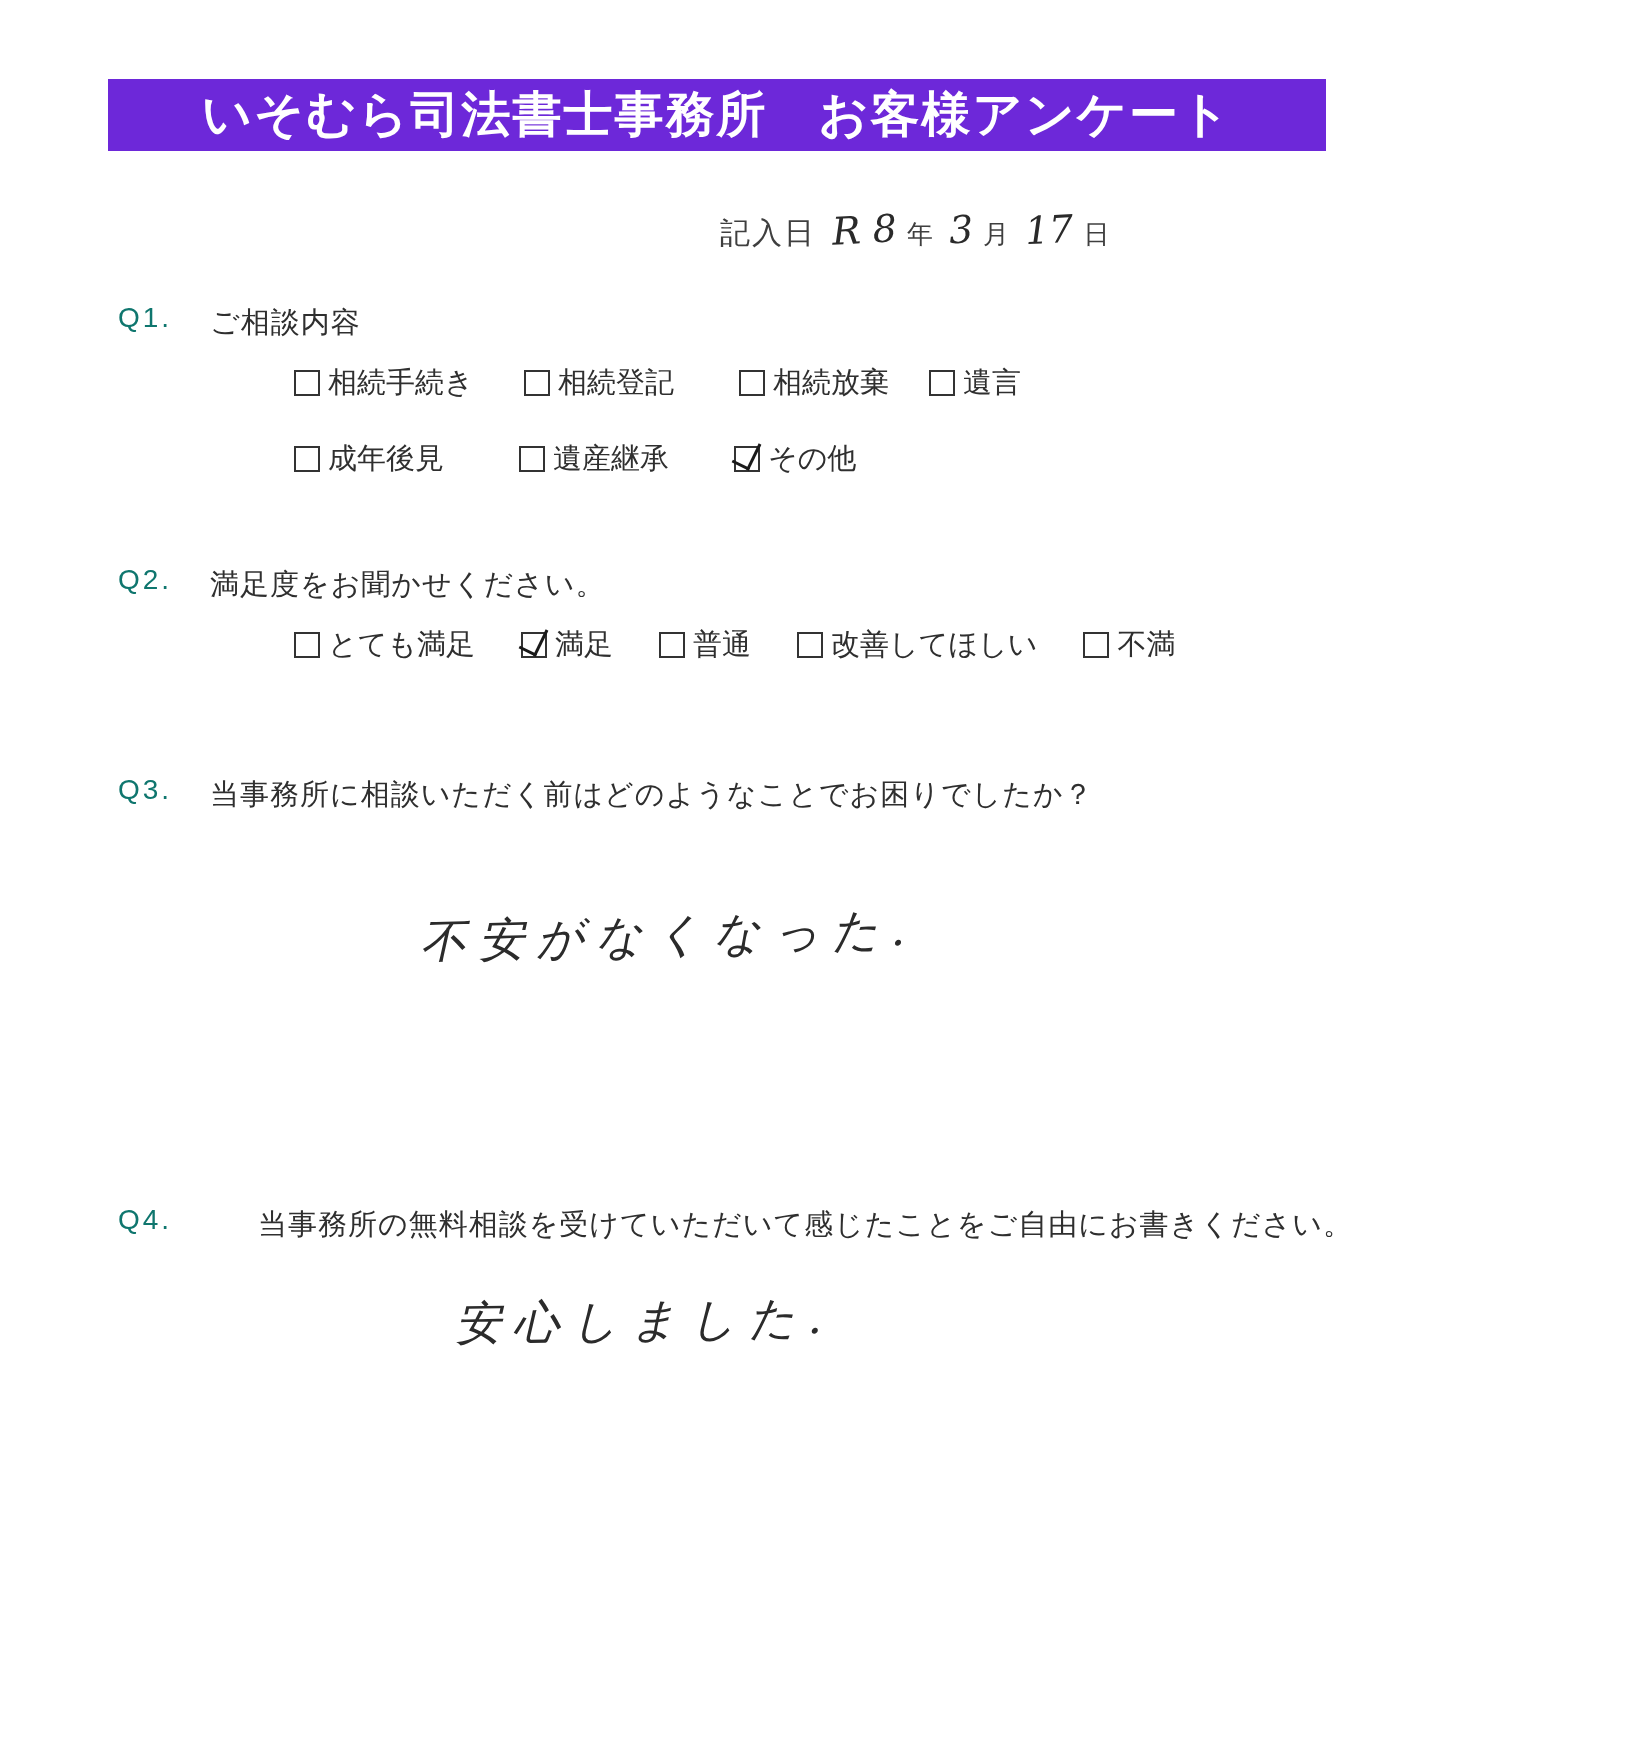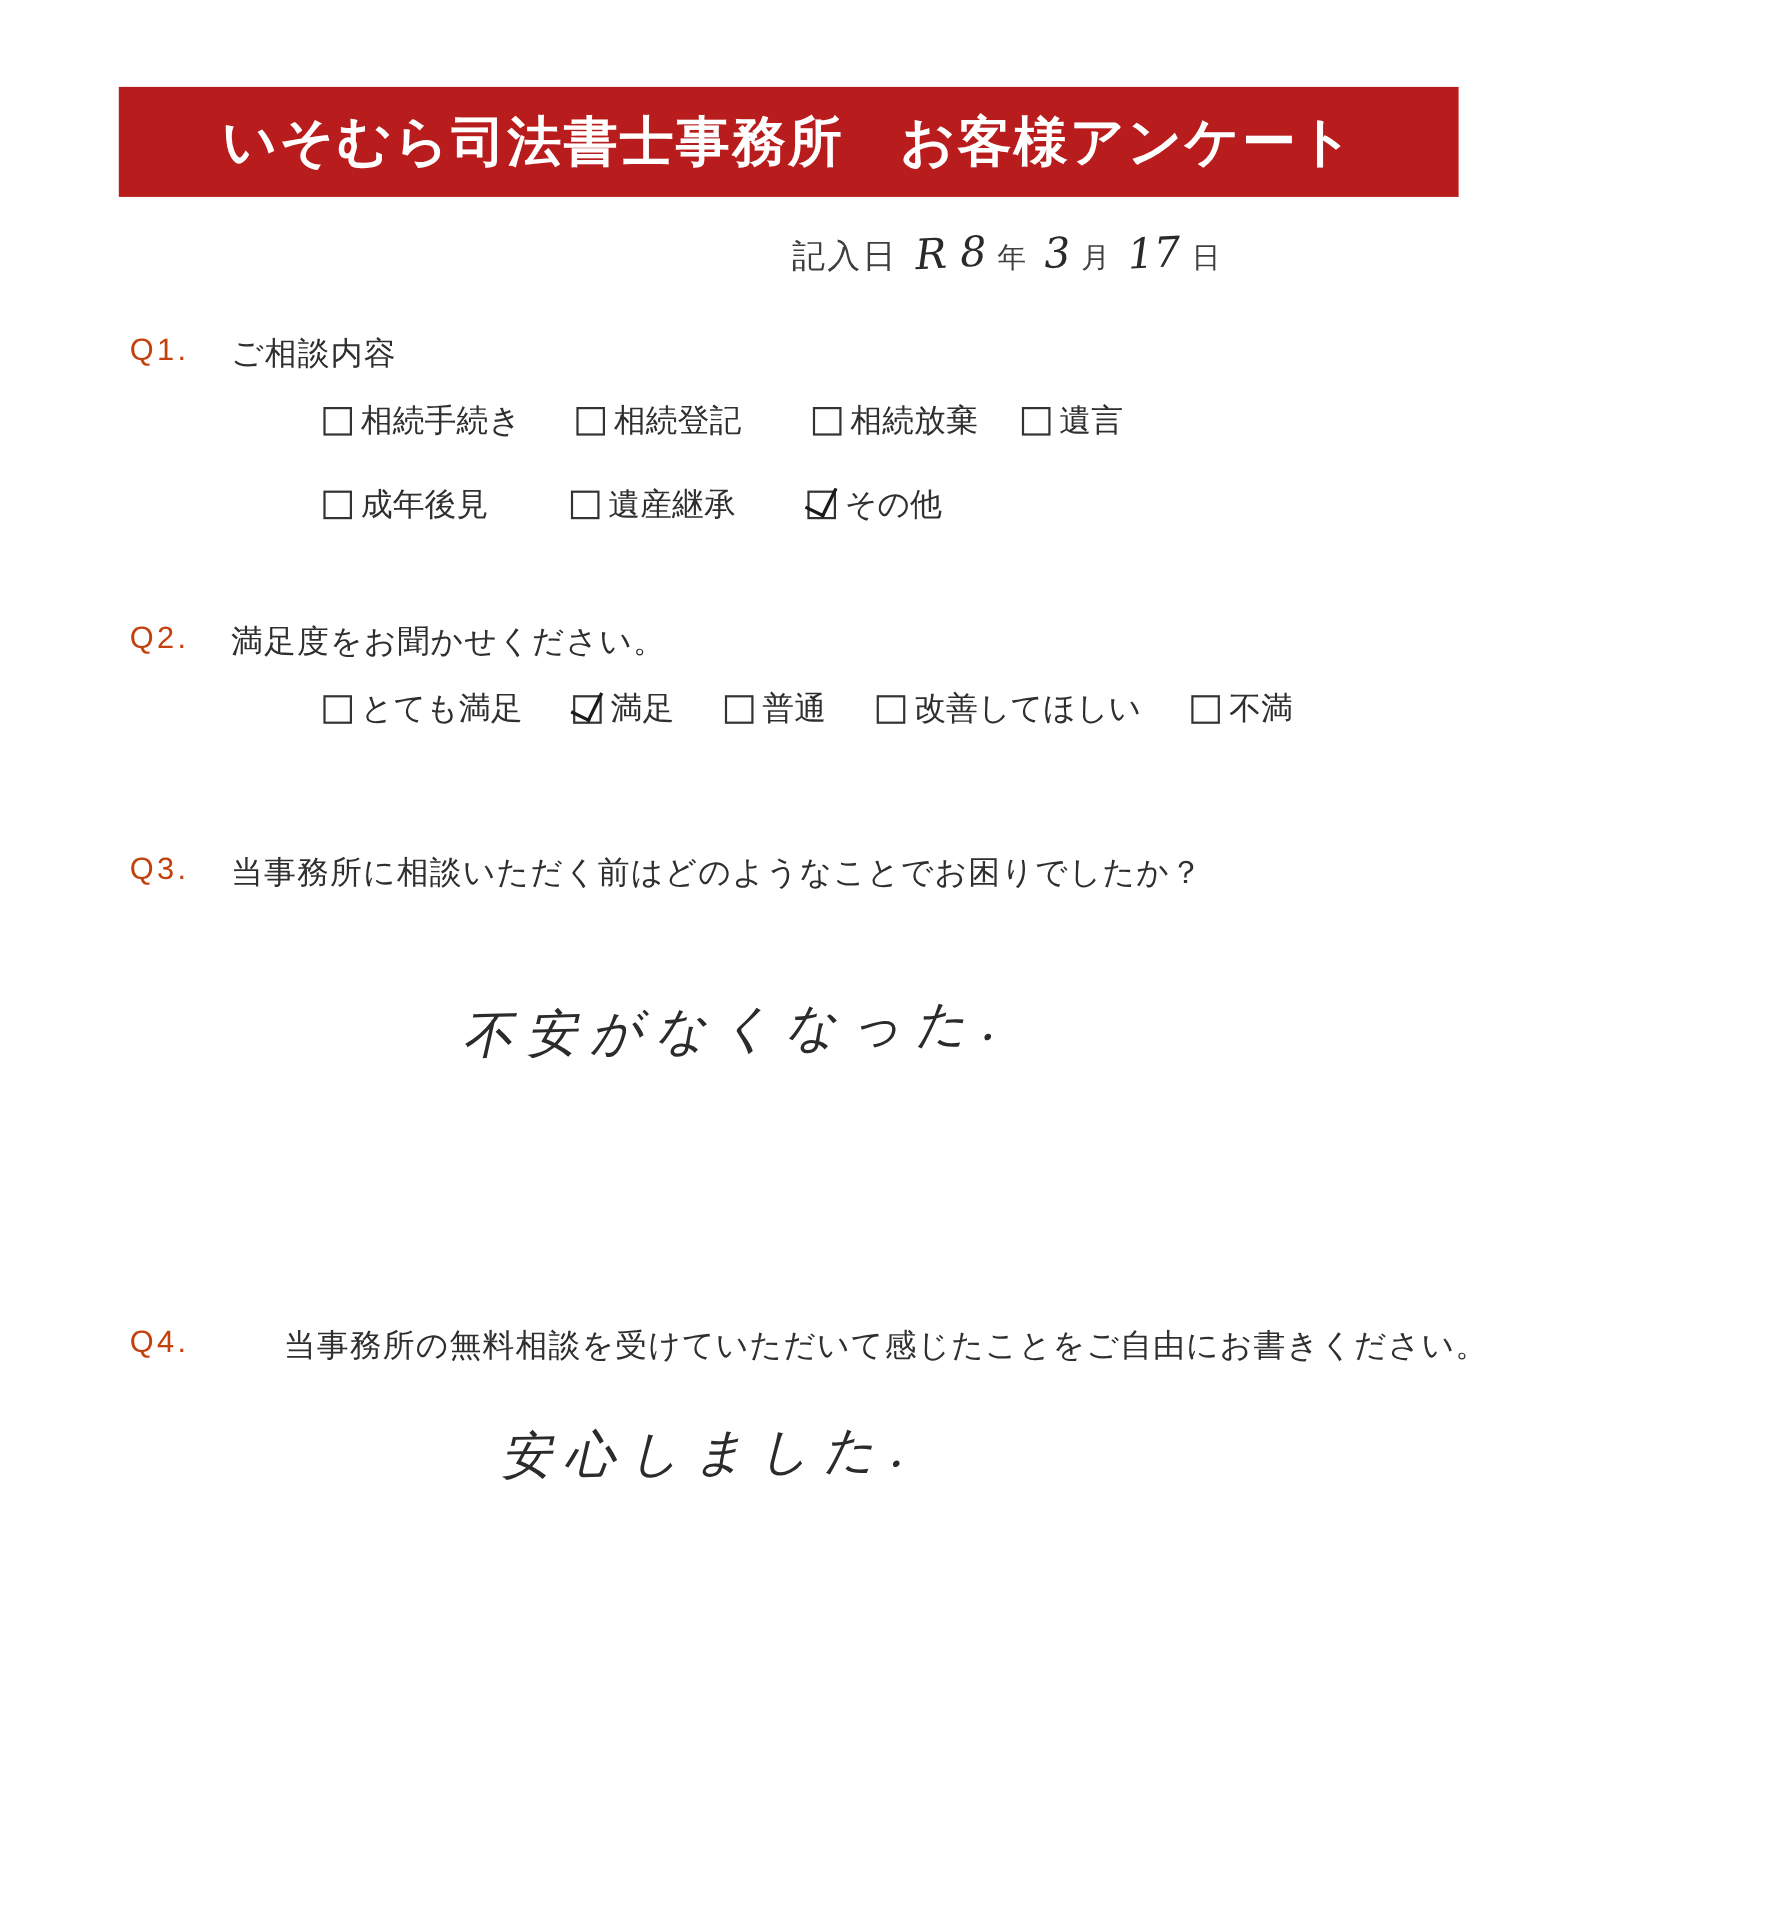--- a/index.html
+++ b/index.html
@@ -15,22 +15,22 @@
     color: #231f20;
     overflow: hidden;
   }
 
   
   .banner {
     position: absolute;
     left: 108px;
     top: 79px;
     width: 1218px;
-    height: 100px;
-    background: #b91c1c;
+    height: 72px;
+    background: #6d28d9;
     display: flex;
     align-items: center;
     justify-content: center;
   }
   .banner-title {
     color: #ffffff;
     font-size: 49px;
     font-weight: bold;
     letter-spacing: 2px;
     white-space: nowrap;
@@ -61,21 +61,21 @@
   }
   .date-unit { font-size: 26px; }
 
   
   .q {
     position: absolute;
     display: flex;
     align-items: flex-start;
   }
   .q-num {
-    color: #c2410c;
+    color: #0f766e;
     font-size: 28px;
     letter-spacing: 3px;
     width: 92px;
     flex: none;
     padding-top: 2px;
   }
   .q-body { font-size: 29px; color: #2f2f2f; }
   .q-text { line-height: 1.55; letter-spacing: 1px; }
 
   .opts {

